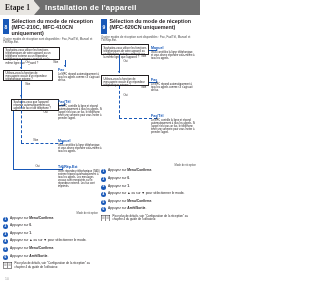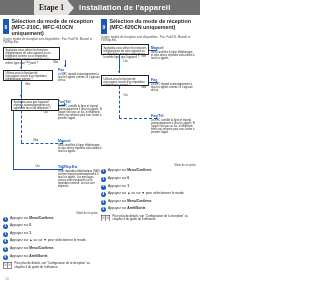--- a/index.html
+++ b/index.html
@@ -6,21 +6,21 @@
   body{
     width:200px;height:284px;background:#ffffff;
     font-family:"Liberation Sans",sans-serif;
     color:#231f20;overflow:hidden;position:relative;
   }
   
   .banner{position:relative;height:15px;background:#6f6f6f;display:flex;align-items:center;}
   .banner-tab{
     background:#e8e6e2;color:#231f20;font-size:7.5px;font-weight:bold;
     font-family:"Liberation Serif",serif;
-    padding:0 4px 0 5px;height:15px;line-height:15px;letter-spacing:.1px;margin-left:34px;
+    padding:0 4px 0 5px;height:15px;line-height:15px;letter-spacing:.1px;
   }
   .banner-arrow{width:0;height:0;border-top:7.5px solid transparent;border-bottom:7.5px solid transparent;border-left:6px solid #e8e6e2;}
   .banner-title{color:#ffffff;font-size:7.6px;font-weight:bold;margin-left:5px;letter-spacing:.2px;}
 
   
   .cols{display:flex;padding:4px 3px 0 3px;gap:3px;}
   .col{width:95px;position:relative;}
 
   .sec-head{display:flex;gap:2.5px;align-items:flex-start;}
   .sec-badge{

